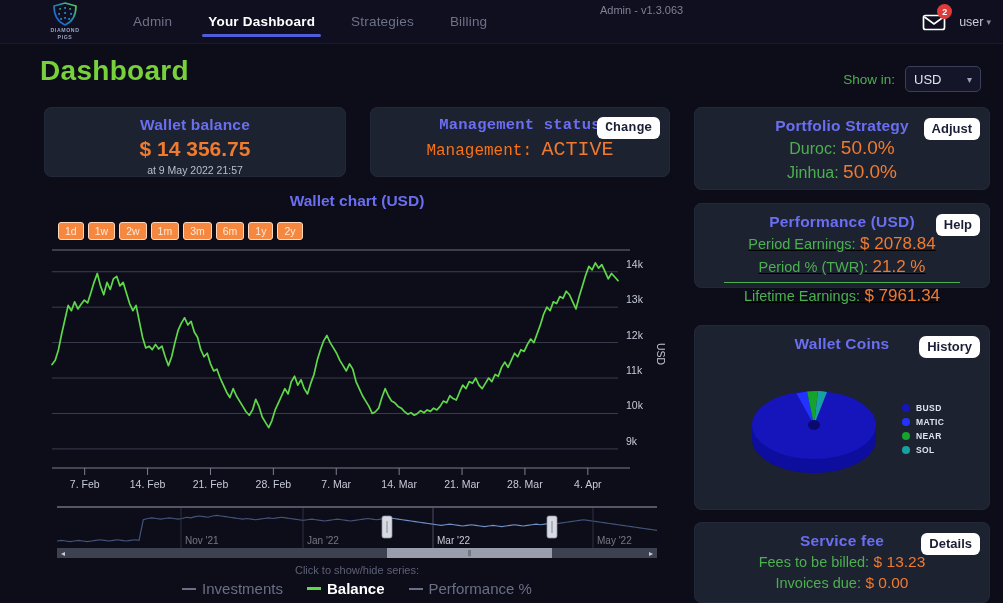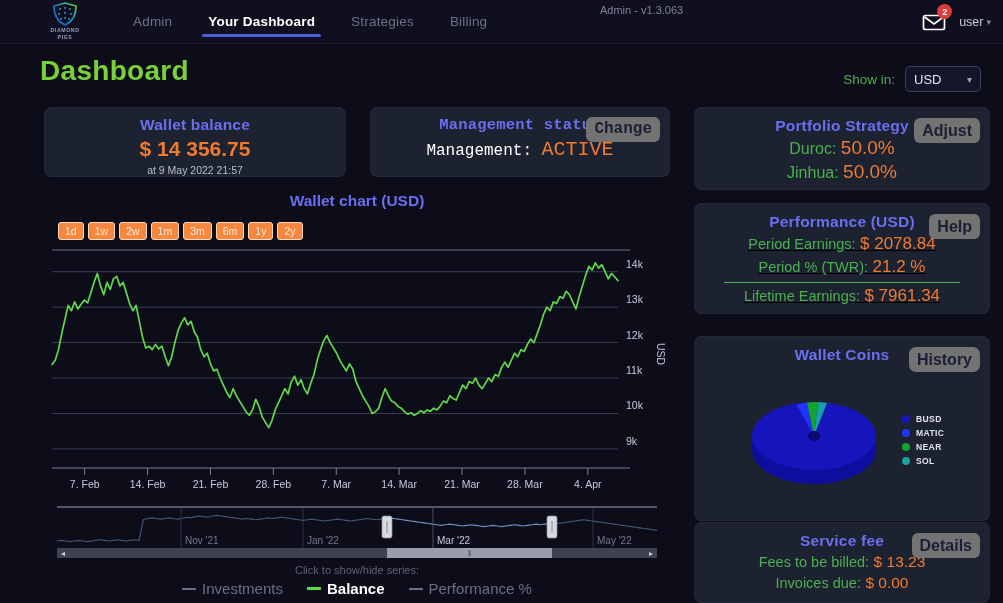--- a/index.html
+++ b/index.html
@@ -80,55 +80,55 @@
     background: #1d2230;
     border-radius: 8px;
     box-shadow: inset 0 0 0 1px #232838;
   }
   .card-title {
     text-align: center; color: #6a6ef0; font-weight: bold;
     letter-spacing: .2px;
   }
   .pill-btn {
     position: absolute; right: 10px;
-    background: #737373; color: #1a1f35;
-    border-radius: 6px; font-size: 16px; font-weight: bold;
+    background: #ffffff; color: #1a1f35;
+    border-radius: 6px; font-size: 13px; font-weight: bold;
     padding: 3px 8px; cursor: pointer; line-height: 1.2;
   }
 
   
   #wallet-balance-card { left: 44px; top: 107px; width: 302px; height: 70px; }
   #wallet-balance-card .card-title { font-size: 15.5px; margin-top: 9px; }
   .wb-amount { text-align: center; font-size: 21px; font-weight: bold; color: #f07a2e; margin-top: 3px; }
   .wb-sub { text-align: center; font-size: 10.5px; color: #b9bdcd; margin-top: 3px; }
 
   
   #management-card { left: 370px; top: 107px; width: 300px; height: 70px; font-family: Liberation Mono, monospace; }
   #management-card .card-title { font-size: 15.5px; margin-top: 9px; }
   .mg-line { text-align: center; margin-top: 4px; }
-  .mg-label { font-size: 16px; color: #ffffff; }
+  .mg-label { font-size: 16px; color: #f97316; }
   .mg-value { font-size: 20px; color: #f07a2e; font-weight: normal; }
 
   
   #portfolio-card { left: 694px; top: 107px; width: 296px; height: 83px; }
   #portfolio-card .card-title { font-size: 15.5px; margin-top: 10px; }
   .ps-row { text-align: center; margin-top: 2px; }
   .ps-name { font-size: 16px; color: #4caf50; }
   .ps-val { font-size: 19px; color: #f07a2e; }
 
   
-  #performance-card { left: 694px; top: 203px; width: 296px; height: 111px; }
+  #performance-card { left: 694px; top: 203px; width: 296px; height: 85px; }
   #performance-card .card-title { font-size: 15.5px; margin-top: 10px; }
   .pf-row { text-align: center; margin-top: 3px; text-decoration: underline; }
   .pf-label { font-size: 14.5px; color: #4caf50; }
   .pf-val { font-size: 17px; color: #f07a2e; }
   .pf-divider { height: 1px; background: #4caf50; margin: 5px 30px 2px 30px; }
 
   
-  #coins-card { left: 694px; top: 336px; width: 296px; height: 185px; }
+  #coins-card { left: 694px; top: 325px; width: 296px; height: 185px; }
   #coins-card .card-title { font-size: 15.5px; margin-top: 10px; }
   .pie-area { position: relative; width: 296px; height: 140px; }
   .legend-pie { position: absolute; left: 208px; top: 50px; }
   .legend-pie .row { display: flex; align-items: center; gap: 6px; margin-bottom: 4px; }
   .legend-dot { width: 8px; height: 8px; border-radius: 50%; display:block; }
   .legend-name { font-size: 8.5px; font-weight: bold; color: #dfe2ee; letter-spacing: .4px; }
 
   
   #servicefee-card { left: 694px; top: 522px; width: 296px; height: 81px; }
   #servicefee-card .card-title { font-size: 15.5px; margin-top: 10px; }

